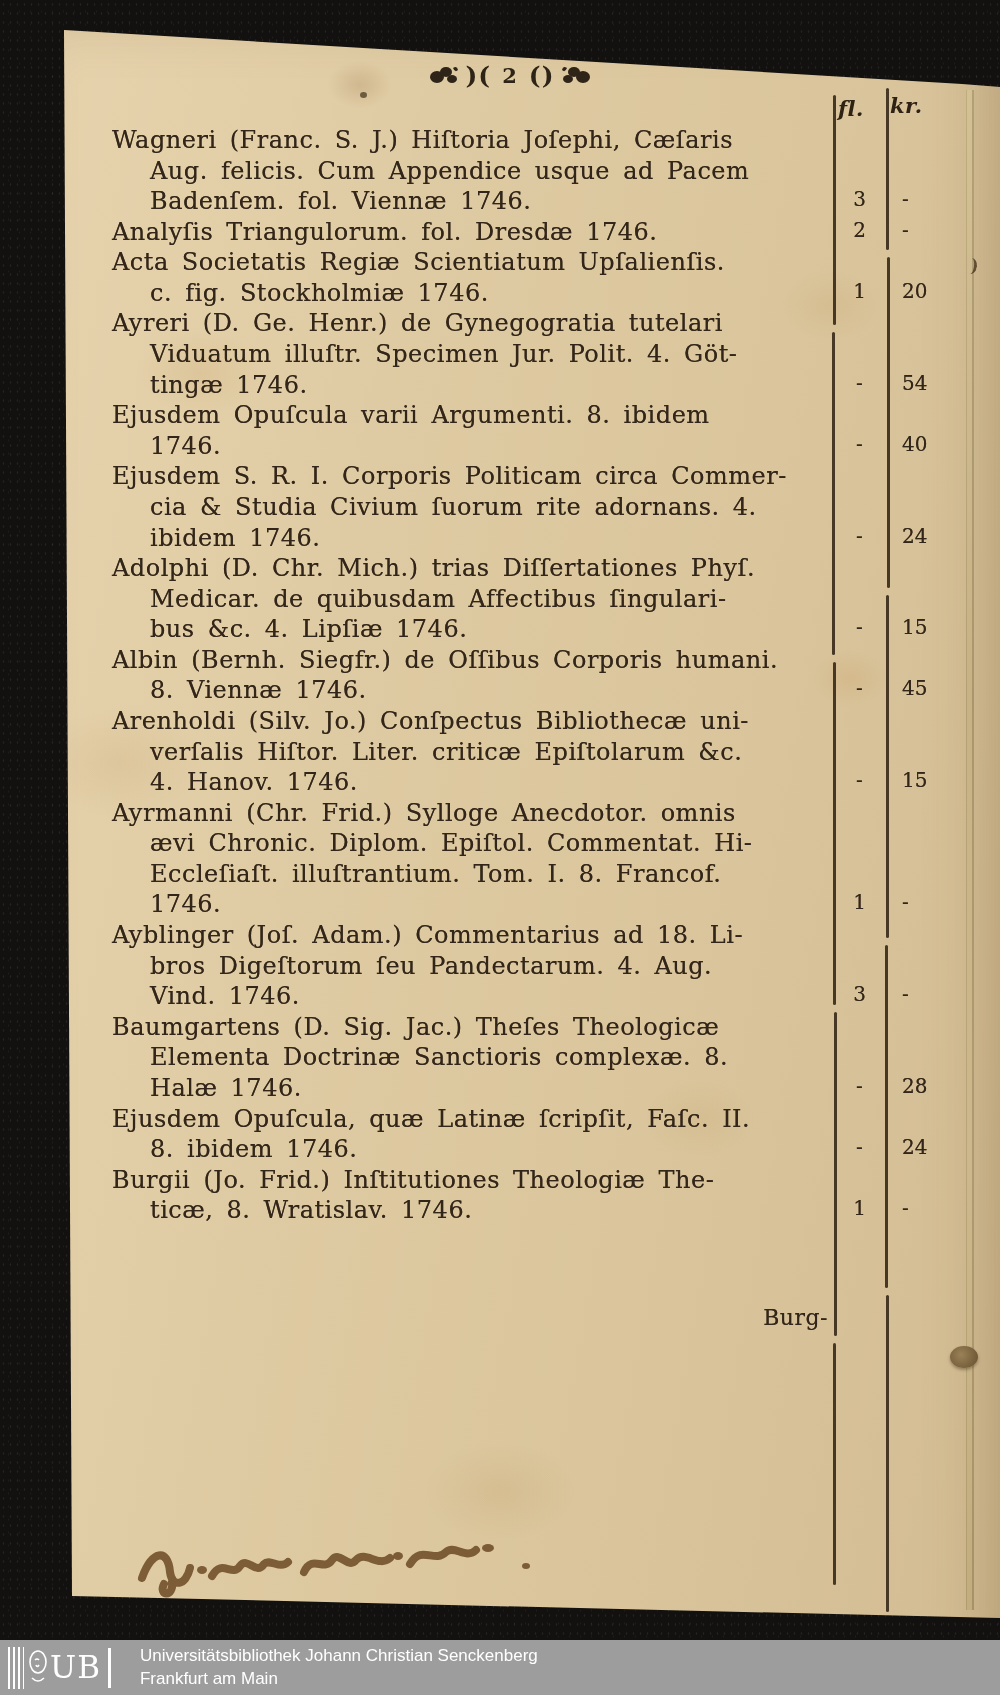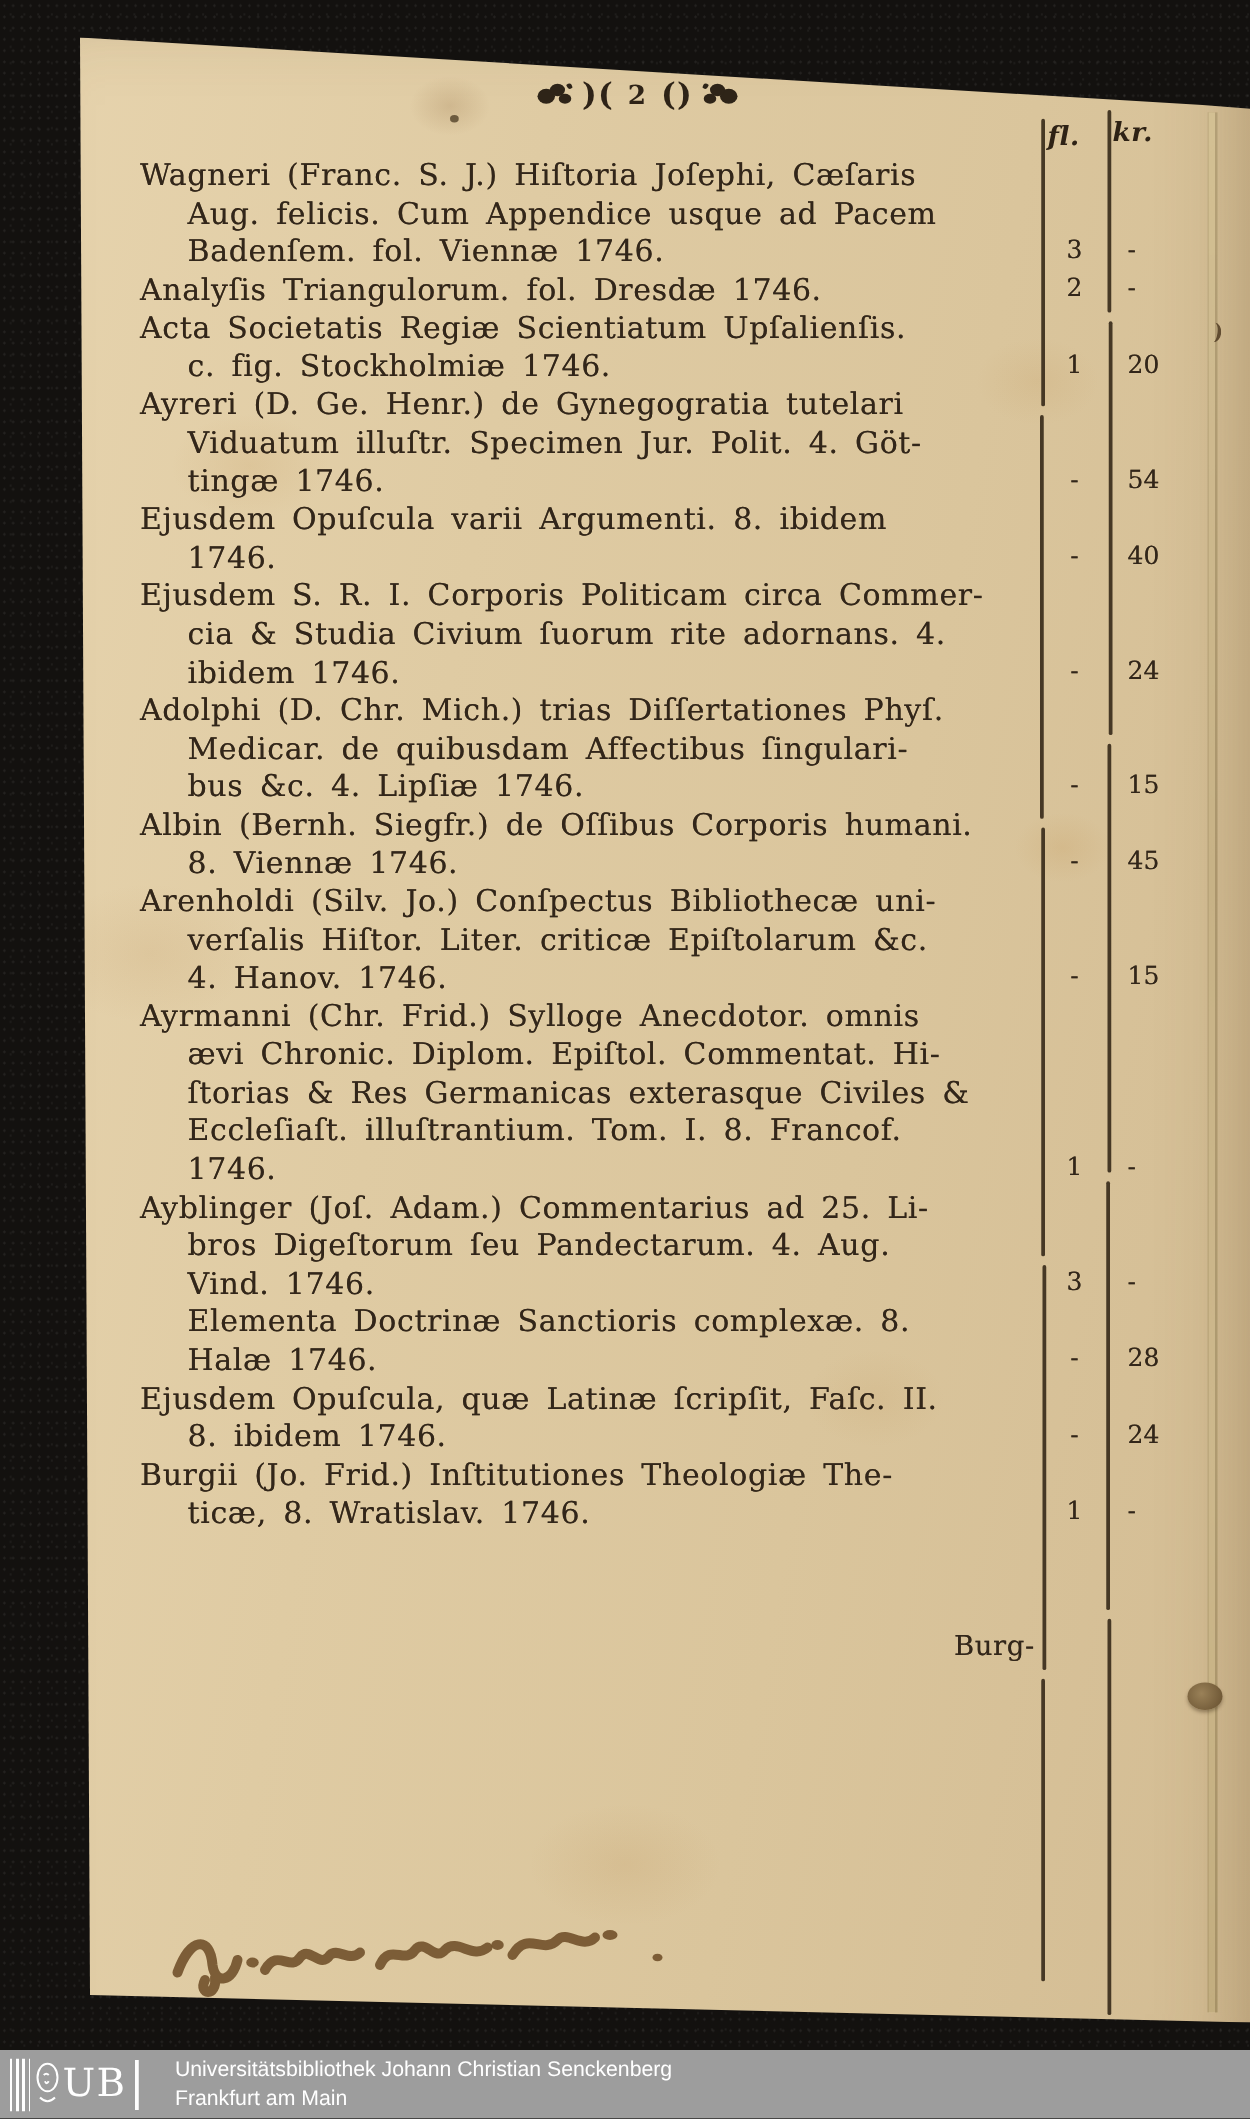--- a/index.html
+++ b/index.html
@@ -256,48 +256,48 @@
           <div class="t">Ayrmanni (Chr. Frid.) Sylloge Anecdotor. omnis</div>
           <div class="fl"></div>
           <div class="kr"></div>
         </div>
         <div class="row">
           <div class="t ind">ævi Chronic. Diplom. Epiſtol. Commentat. Hi-</div>
           <div class="fl"></div>
           <div class="kr"></div>
         </div>
         <div class="row">
-          <div class="t ind">ſtorias &amp; Res Germanicas exterasque Civiles &amp;</div>
-          <div class="fl"></div>
-          <div class="kr"></div>
-        </div>
-        <div class="row">
           <div class="t ind">Eccleſiaſt. illuſtrantium. Tom. I. 8. Francof.</div>
           <div class="fl"></div>
           <div class="kr"></div>
         </div>
         <div class="row">
           <div class="t ind">1746.</div>
           <div class="fl">1</div>
           <div class="kr">-</div>
         </div>
         <div class="row">
-          <div class="t">Ayblinger (Joſ. Adam.) Commentarius ad 25. Li-</div>
+          <div class="t">Ayblinger (Joſ. Adam.) Commentarius ad 18. Li-</div>
           <div class="fl"></div>
           <div class="kr"></div>
         </div>
         <div class="row">
           <div class="t ind">bros Digeſtorum ſeu Pandectarum. 4. Aug.</div>
           <div class="fl"></div>
           <div class="kr"></div>
         </div>
         <div class="row">
           <div class="t ind">Vind. 1746.</div>
           <div class="fl">3</div>
           <div class="kr">-</div>
+        </div>
+        <div class="row">
+          <div class="t">Baumgartens (D. Sig. Jac.) Theſes Theologicæ</div>
+          <div class="fl"></div>
+          <div class="kr"></div>
         </div>
         <div class="row">
           <div class="t ind">Elementa Doctrinæ Sanctioris complexæ. 8.</div>
           <div class="fl"></div>
           <div class="kr"></div>
         </div>
         <div class="row">
           <div class="t ind">Halæ 1746.</div>
           <div class="fl">-</div>
           <div class="kr">28</div>

